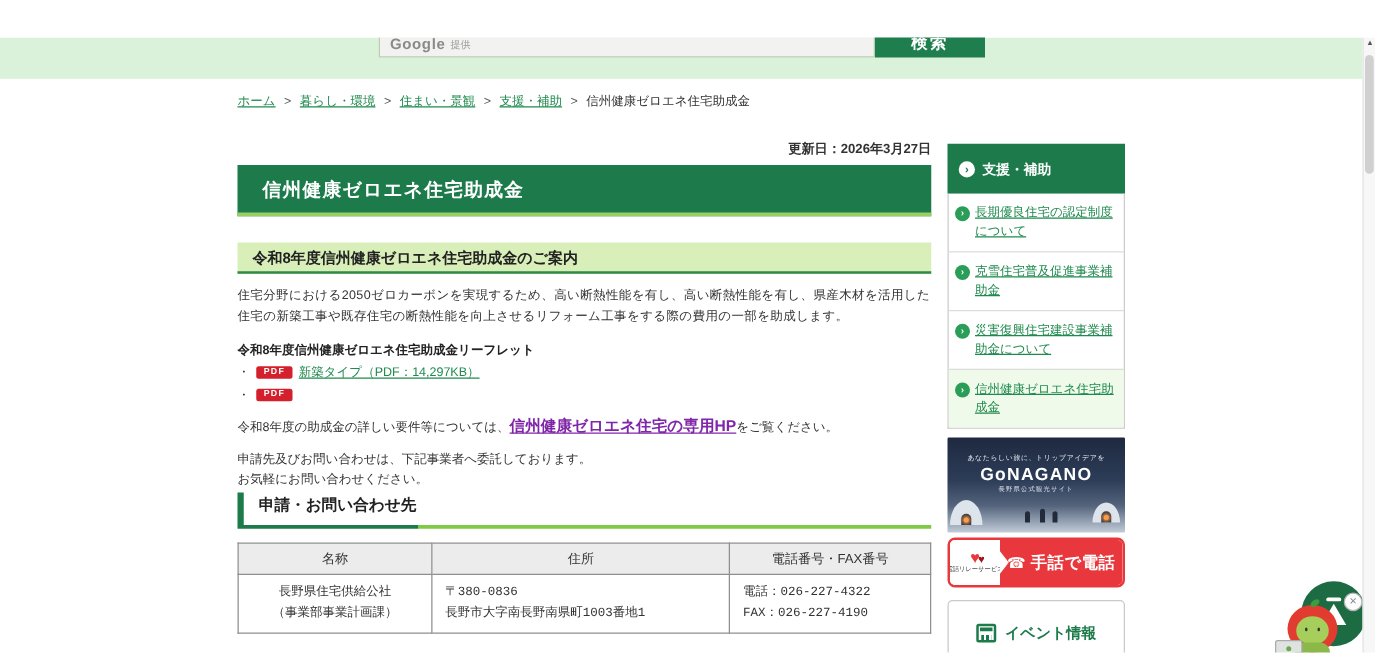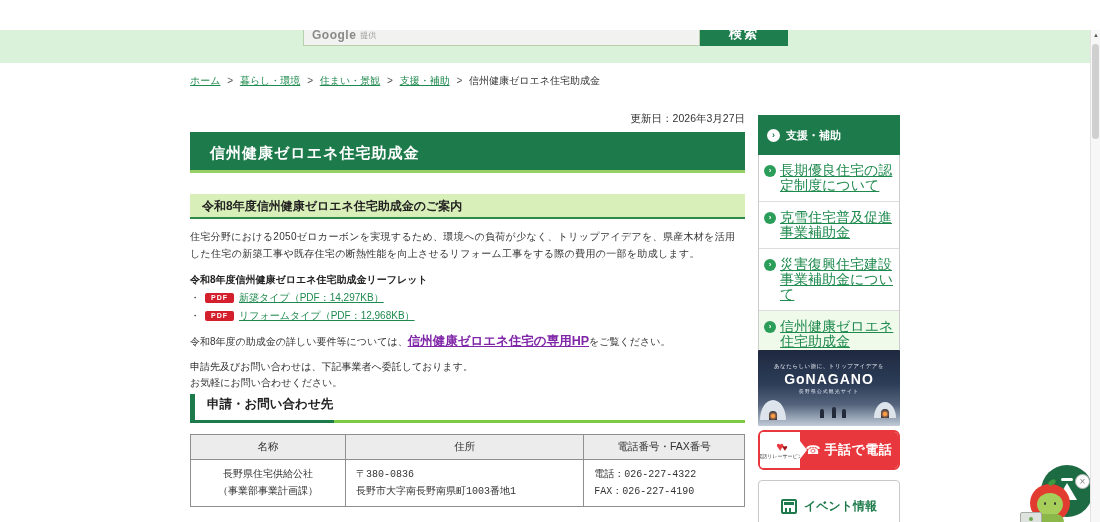--- a/index.html
+++ b/index.html
@@ -18,21 +18,21 @@
     padding-bottom:3px; cursor:pointer; border:none; letter-spacing:2px; }
 
   
   #breadcrumb { position:absolute; left:190px; top:44px; font-size:10px; color:#333; white-space:nowrap; }
   #breadcrumb .bc-link { color:#1f8a4e; text-decoration:underline; cursor:pointer; }
   #breadcrumb .bc-sep { margin:0 4px; color:#555; }
   #breadcrumb .bc-cur { color:#333; }
 
   
   .maincol { position:absolute; left:190px; width:555px; }
-  #updated { top:82px; text-align:right; font-size:10.5px; color:#333; }
+  #updated { top:82px; text-align:right; font-size:10.5px; color:#333;font-weight:bold; }
   #page-banner { top:102px; height:41px; background:#1d7b4b; border-bottom:3px solid #97cf63;
     color:#fff; font-size:15px; font-weight:bold; line-height:41px; padding-left:20px; letter-spacing:1px; }
   #sub-banner { top:164px; height:25px; background:#d9efb9; border-bottom:2px solid #2e8b47;
     color:#222; font-size:12px; font-weight:bold; line-height:25px; padding-left:12px; }
   #intro { top:199px; font-size:10px; line-height:16.5px; color:#333; letter-spacing:.3px; }
   #leaflet-head { top:243px; font-size:10px; font-weight:bold; color:#222; }
   .pdf-row { position:absolute; left:190px; display:flex; align-items:center; gap:5px; height:14px; }
   #pdf-row-0 { top:261px; } #pdf-row-1 { top:279px; }
   .pdf-bullet { font-size:10px; color:#333; }
   .pdf-badge { display:inline-block; background:#d41f2c; color:#fff; font-size:7px; font-weight:bold;
@@ -56,21 +56,21 @@
   
   #side-head { position:absolute; left:758px; top:85px; width:142px; height:40px; background:#1d7b4b;
     color:#fff; font-size:11px; font-weight:bold; display:flex; align-items:center; gap:6px; padding-left:9px; }
   .circ-w { width:13px; height:13px; border-radius:50%; background:#fff; color:#1d7b4b; font-size:9px; font-weight:bold;
     display:flex; align-items:center; justify-content:center; flex:0 0 13px; line-height:1; }
   .circ-g { width:12px; height:12px; border-radius:50%; background:#2a9e58; color:#fff; font-size:8px; font-weight:bold;
     display:flex; align-items:center; justify-content:center; flex:0 0 12px; margin-top:2px; line-height:1; }
   #side-menu { position:absolute; left:758px; top:125px; width:142px; background:#fff; border:1px solid #ccc; border-top:none; }
   .side-item { display:flex; gap:4px; padding:8px 4px 8px 5px; border-top:1px solid #ddd; cursor:pointer; }
   .side-item:first-child { border-top:none; }
-  .side-item .lbl { font-size:14px; line-height:15px; color:#1f8a4e; text-decoration:underline; }
+  .side-item .lbl { font-size:10px; line-height:15px; color:#1f8a4e; text-decoration:underline; }
   .side-item.current { background:#f0faeb; }
 
   
   #gobanner { position:absolute; left:758px; top:320px; width:142px; height:76px; border-radius:1px; overflow:hidden;
     background:linear-gradient(180deg,#1e2940 0%,#2d3d58 45%,#55647c 72%,#9aa7b8 90%,#c2ccd8 100%); cursor:pointer; }
   .go-tag { position:absolute; top:13px; width:100%; text-align:center; color:#eef2f7; font-size:5.5px; letter-spacing:.5px; }
   .go-title { position:absolute; top:21px; width:100%; text-align:center; color:#fff; font-size:14px; font-weight:bold; letter-spacing:1px; }
   .go-sub { position:absolute; top:38px; width:100%; text-align:center; color:#dfe5ee; font-size:5px; letter-spacing:1px; }
   .igloo { position:absolute; background:#dde4ec; border-radius:50% 50% 0 0/100% 100% 0 0; }
   .igloo.l { left:2px; bottom:6px; width:26px; height:20px; }
@@ -156,33 +156,32 @@
     <span class="bc-sep">&gt;</span>
     <span class="bc-cur">信州健康ゼロエネ住宅助成金</span>
   </div>
 
   <div id="updated" class="maincol">更新日：2026年3月27日</div>
 
   <div id="page-banner" class="maincol">信州健康ゼロエネ住宅助成金</div>
 
   <div id="sub-banner" class="maincol">令和8年度信州健康ゼロエネ住宅助成金のご案内</div>
 
-  <div id="intro" class="maincol">住宅分野における2050ゼロカーボンを実現するため、環境への負荷が少なく、トリップアイデアを、県産木材を活用した住宅の新築工事や既存住宅の断熱性能を向上させるリフォーム工事をする際の費用の一部を助成します。</div>
+  <div id="intro" class="maincol">住宅分野における2050ゼロカーボンを実現するため、高い断熱性能を有し、高い断熱性能を有し、県産木材を活用した住宅の新築工事や既存住宅の断熱性能を向上させるリフォーム工事をする際の費用の一部を助成します。</div>
 
   <div id="leaflet-head" class="maincol">令和8年度信州健康ゼロエネ住宅助成金リーフレット</div>
 
   <div class="pdf-row" id="pdf-row-0">
     <span class="pdf-bullet">・</span>
     <span class="pdf-badge">PDF</span>
     <span class="pdf-link">新築タイプ（PDF：14,297KB）</span>
   </div>
   <div class="pdf-row" id="pdf-row-1">
     <span class="pdf-bullet">・</span>
     <span class="pdf-badge">PDF</span>
-    <span class="pdf-link">リフォームタイプ（PDF：12,968KB）</span>
   </div>
 
   <div id="req-line" class="maincol">
     <span>令和8年度の助成金の詳しい要件等については、</span><span class="hp-link">信州健康ゼロエネ住宅の専用HP</span><span>をご覧ください。</span>
   </div>
 
   <div id="note1" class="maincol">申請先及びお問い合わせは、下記事業者へ委託しております。</div>
   <div id="note2" class="maincol">お気軽にお問い合わせください。</div>
 
   <div id="sec-contact" class="sec-head">

